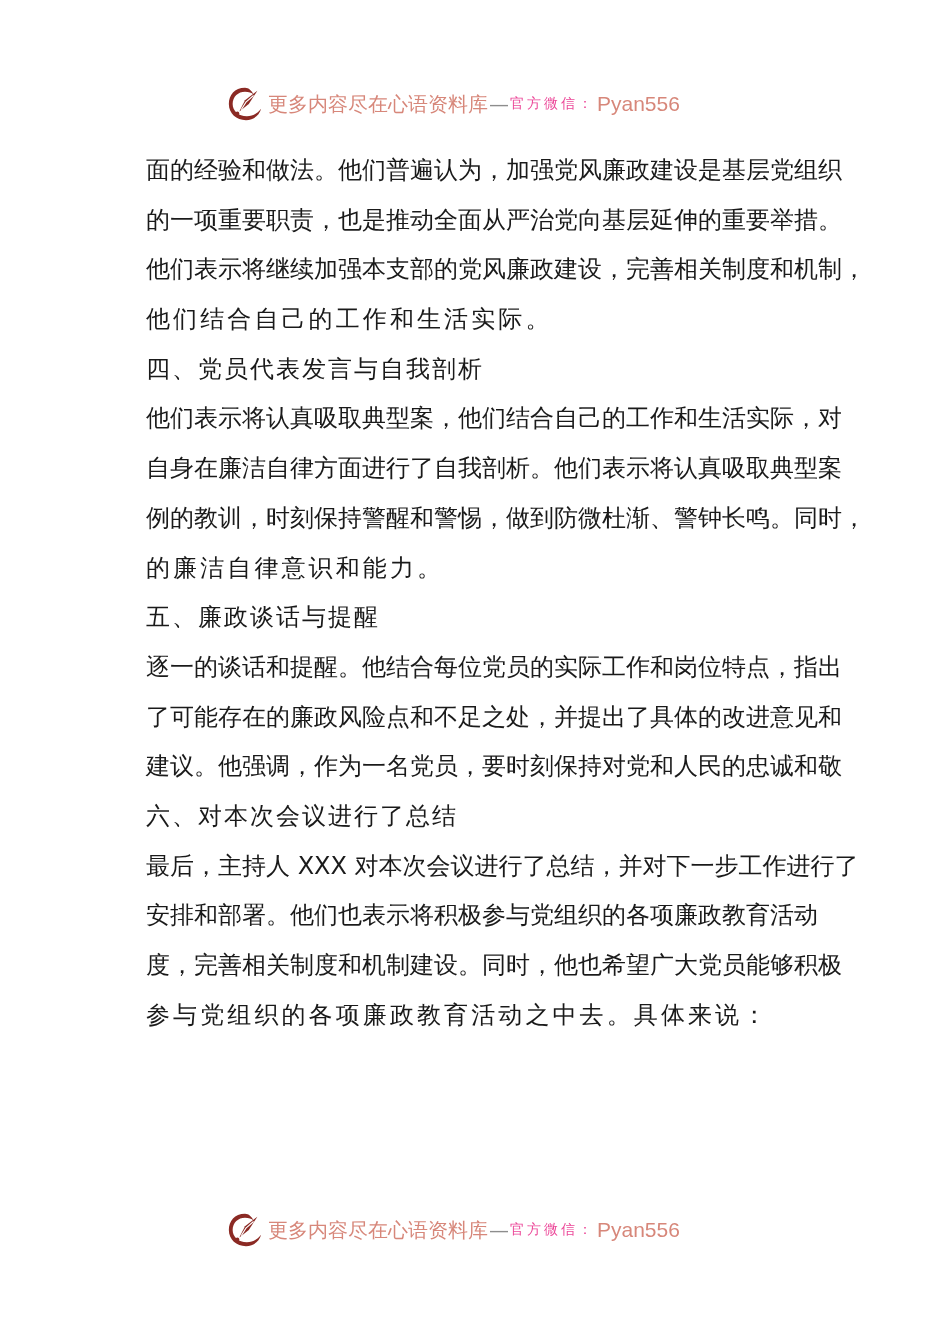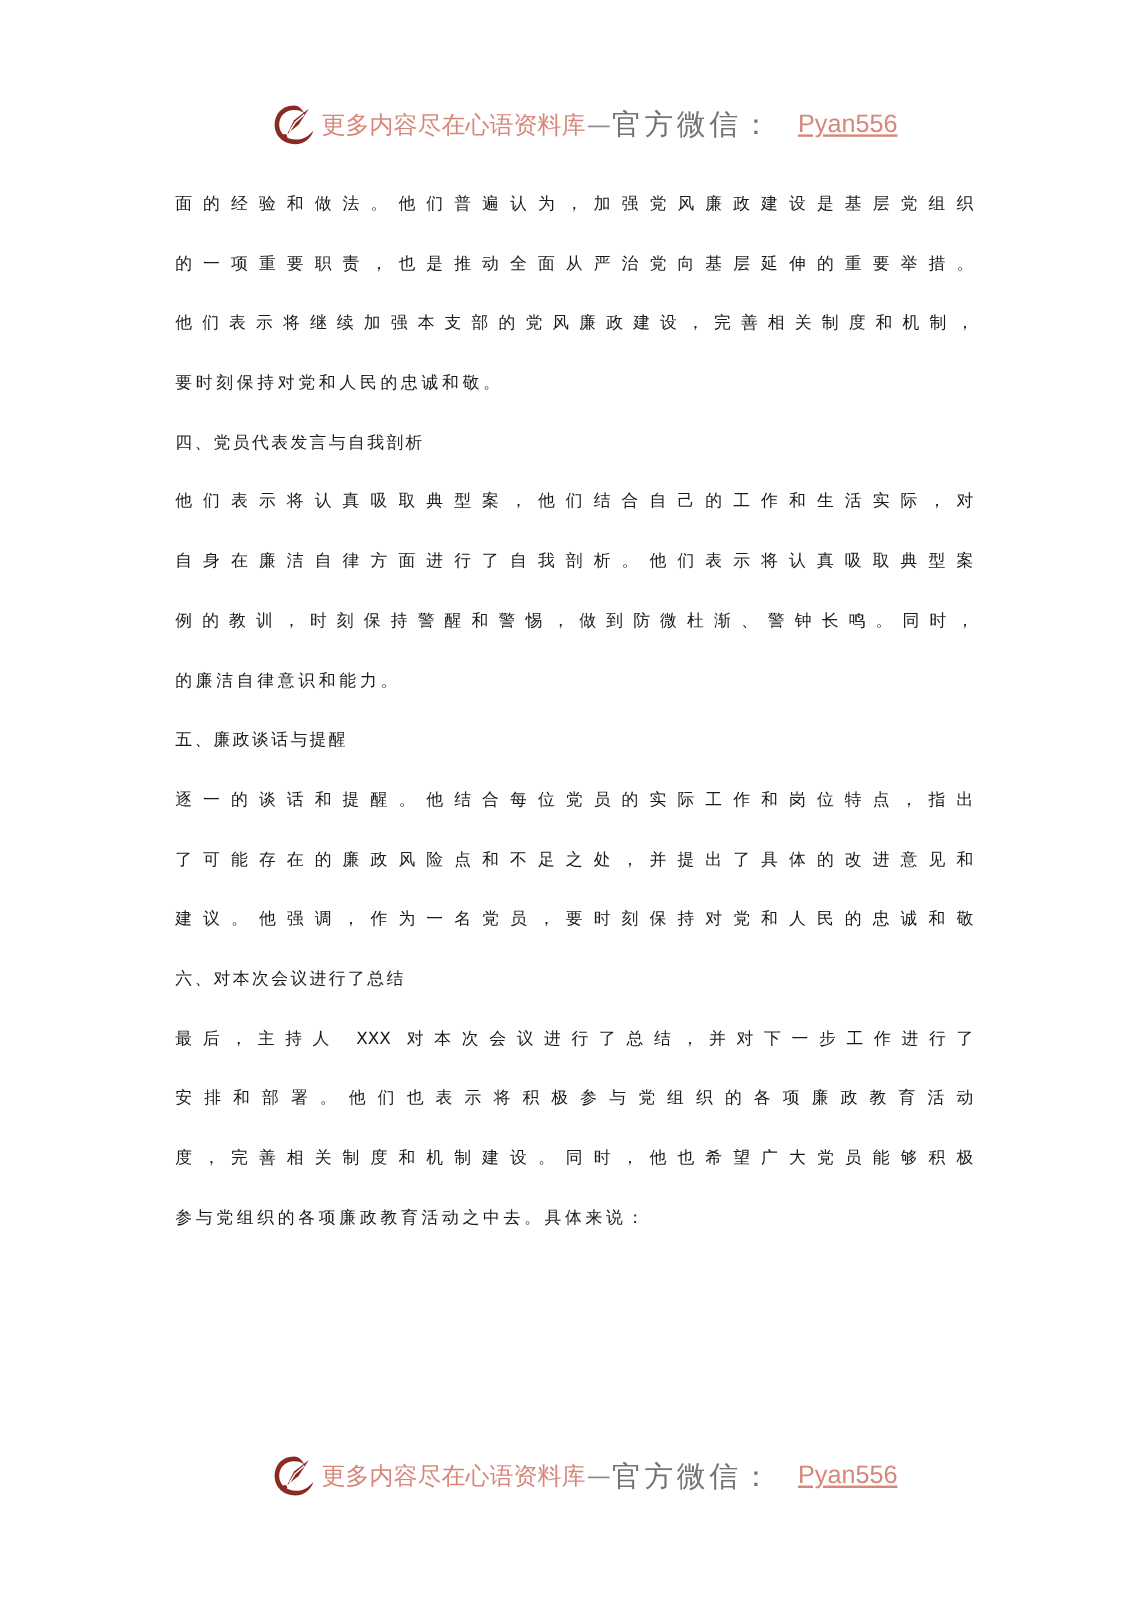--- a/index.html
+++ b/index.html
@@ -36,41 +36,40 @@
       color: #d7877a;
       letter-spacing: 0px;
     }
     .banner-dash {
       font-size: 20px;
       color: #8d8d8d;
       margin: 0 1px;
     }
     .banner-sub {
       font-family: "DejaVu Serif", serif;
-      font-size: 24px;
-      color: #737373;
+      font-size: 14px;
+      color: #ec4899;
       letter-spacing: 3px;
     }
     .banner-id {
       font-family: "Liberation Sans", sans-serif;
       font-size: 21px;
       color: #d7877a;
-      margin-left: 20px;
-      text-decoration: underline;
+      margin-left: 2px;
     }
     .content {
       position: absolute;
       left: 146px;
       top: 146px;
       width: 665px;
     }
     .line {
       height: 49.7px;
       line-height: 49.7px;
-      font-size: 14px;
+      font-size: 24px;
       color: #1a1a1a;
       white-space: nowrap;
       letter-spacing: 3.1px;
     }
     .line.just {
       text-align: justify;
       text-align-last: justify;
       letter-spacing: 0;
     }
     .heading {
@@ -90,21 +89,21 @@
   <span class="banner-main">更多内容尽在心语资料库</span>
   <span class="banner-dash">—</span>
   <span class="banner-sub">官方微信：</span>
   <span class="banner-id">Pyan556</span>
 </div>
 
 <div class="content">
   <div class="line just">面的经验和做法。他们普遍认为，加强党风廉政建设是基层党组织</div>
   <div class="line just">的一项重要职责，也是推动全面从严治党向基层延伸的重要举措。</div>
   <div class="line just">他们表示将继续加强本支部的党风廉政建设，完善相关制度和机制，</div>
-  <div class="line">要时刻保持对党和人民的忠诚和敬。</div>
+  <div class="line">他们结合自己的工作和生活实际。</div>
   <div class="line heading">四、党员代表发言与自我剖析</div>
   <div class="line just">他们表示将认真吸取典型案，他们结合自己的工作和生活实际，对</div>
   <div class="line just">自身在廉洁自律方面进行了自我剖析。他们表示将认真吸取典型案</div>
   <div class="line just">例的教训，时刻保持警醒和警惕，做到防微杜渐、警钟长鸣。同时，</div>
   <div class="line">的廉洁自律意识和能力。</div>
   <div class="line heading">五、廉政谈话与提醒</div>
   <div class="line just">逐一的谈话和提醒。他结合每位党员的实际工作和岗位特点，指出</div>
   <div class="line just">了可能存在的廉政风险点和不足之处，并提出了具体的改进意见和</div>
   <div class="line just">建议。他强调，作为一名党员，要时刻保持对党和人民的忠诚和敬</div>
   <div class="line heading">六、对本次会议进行了总结</div>

